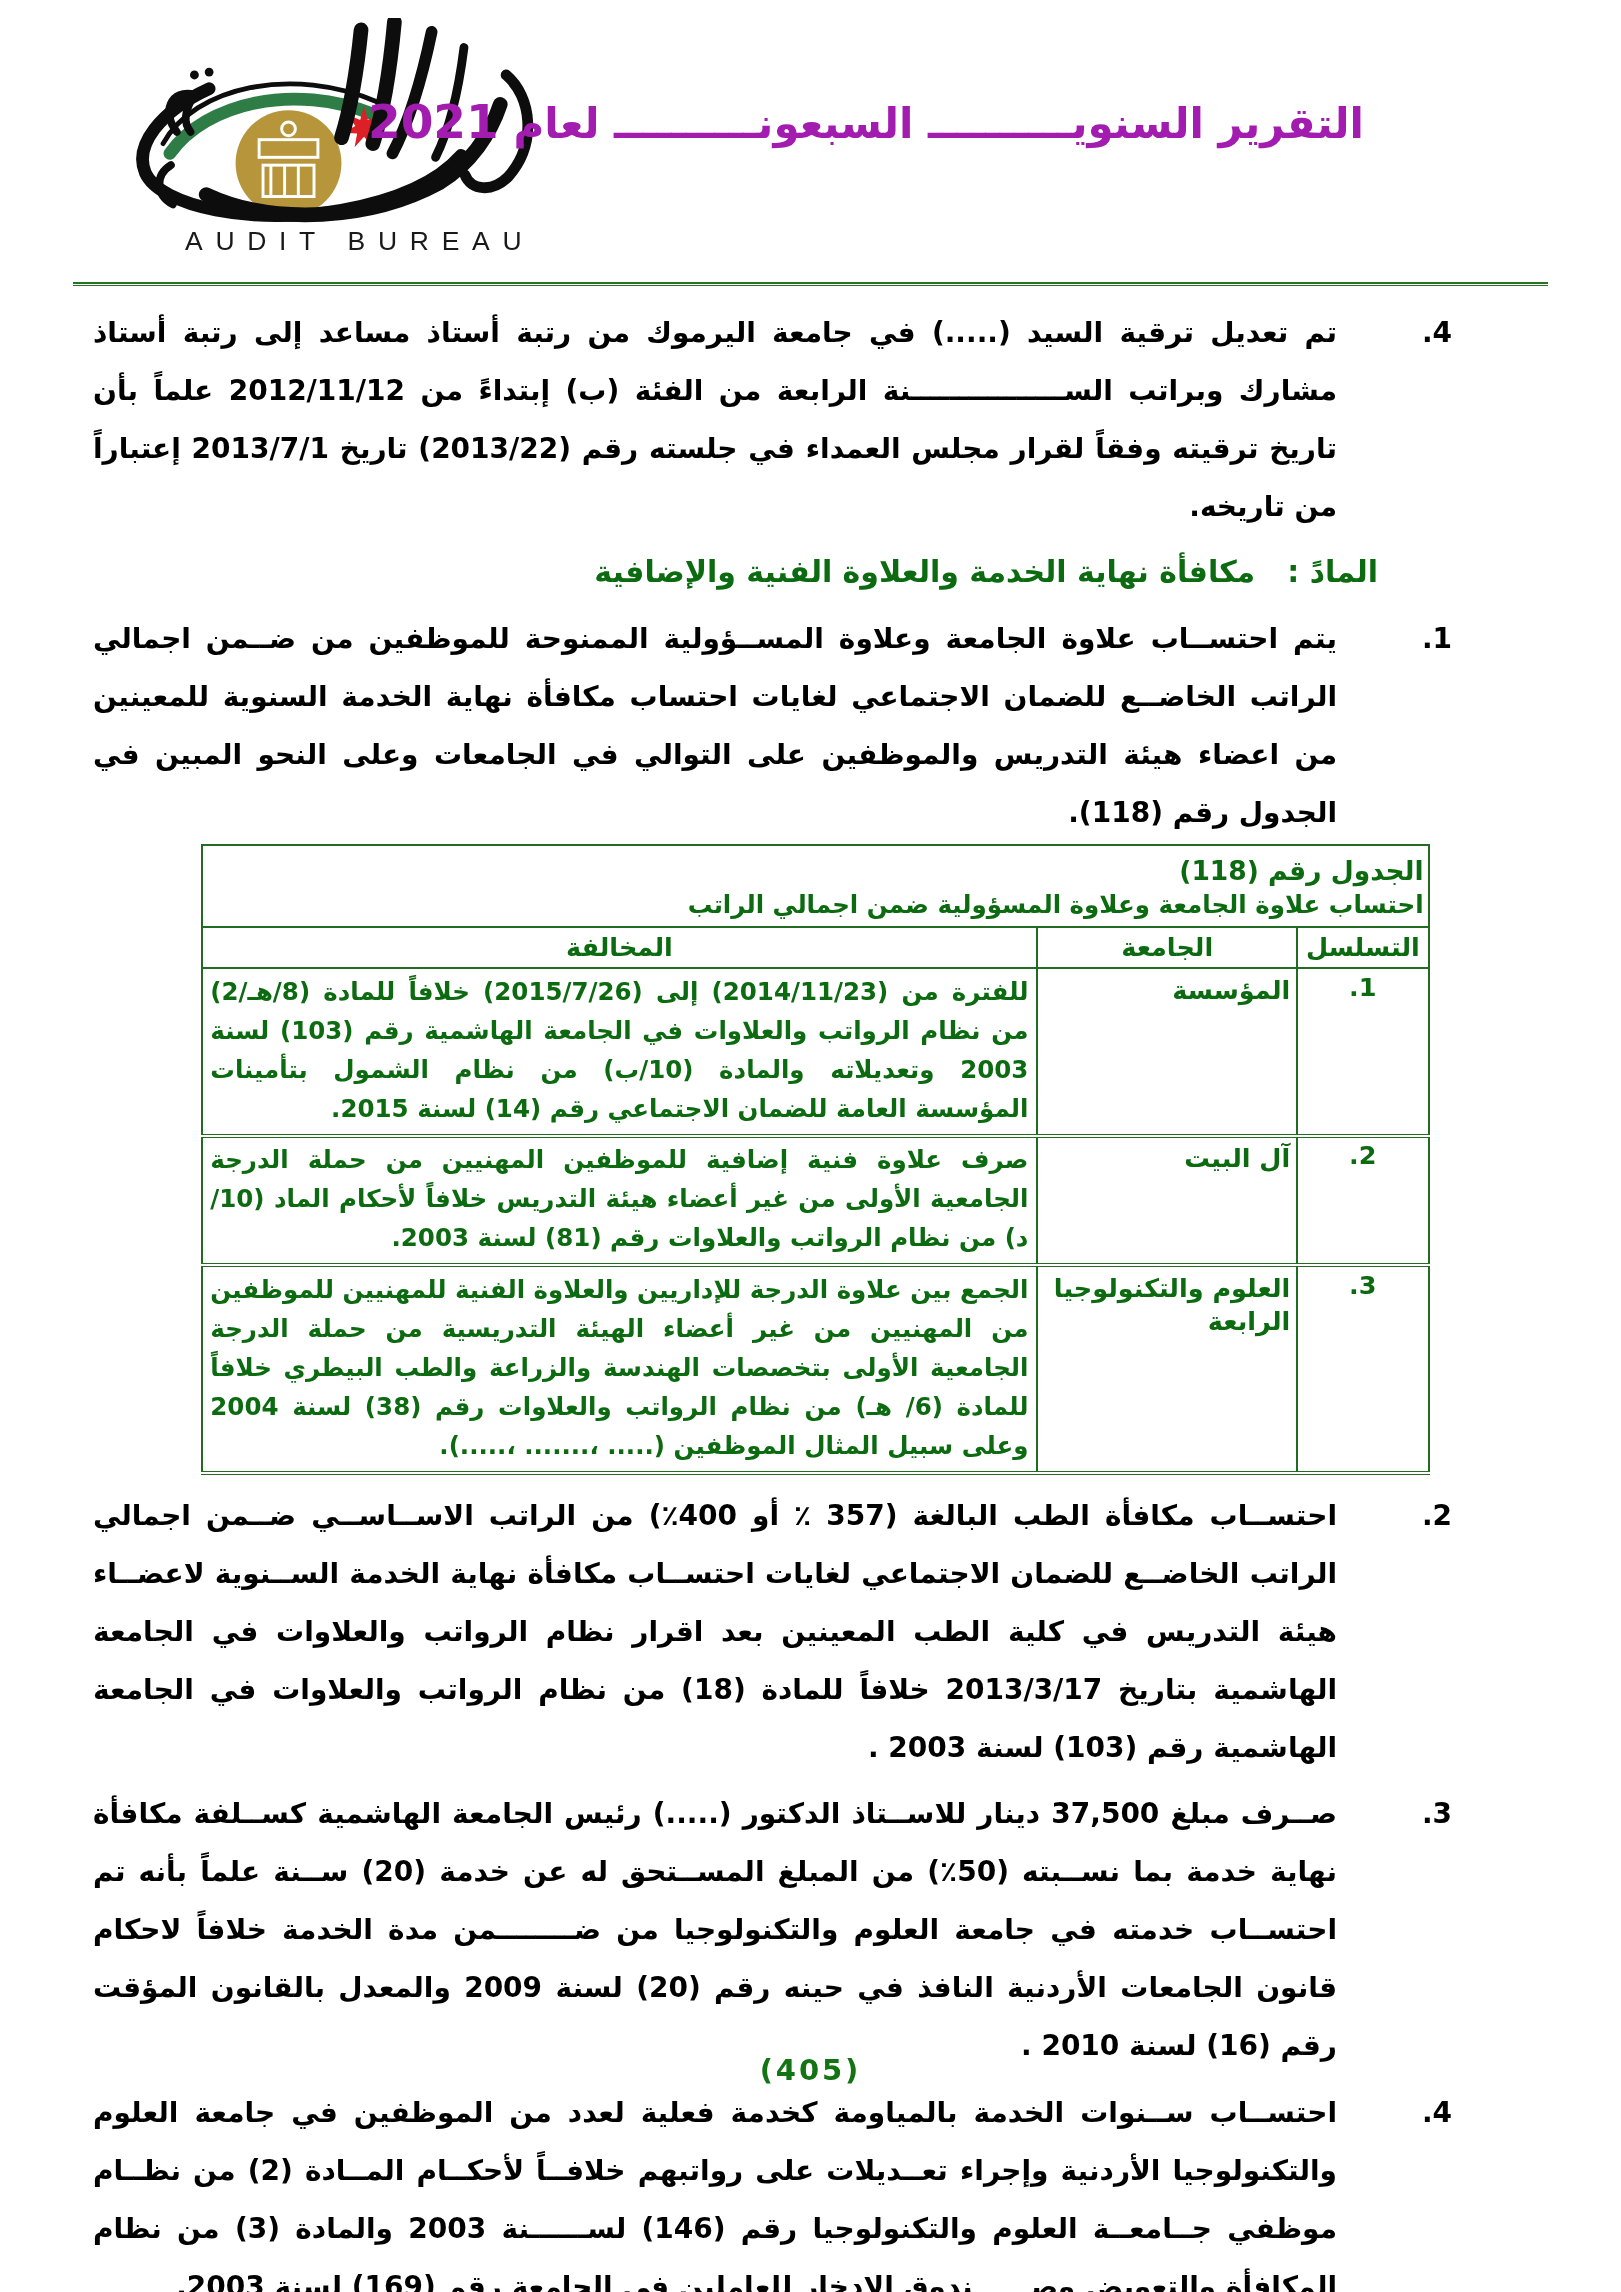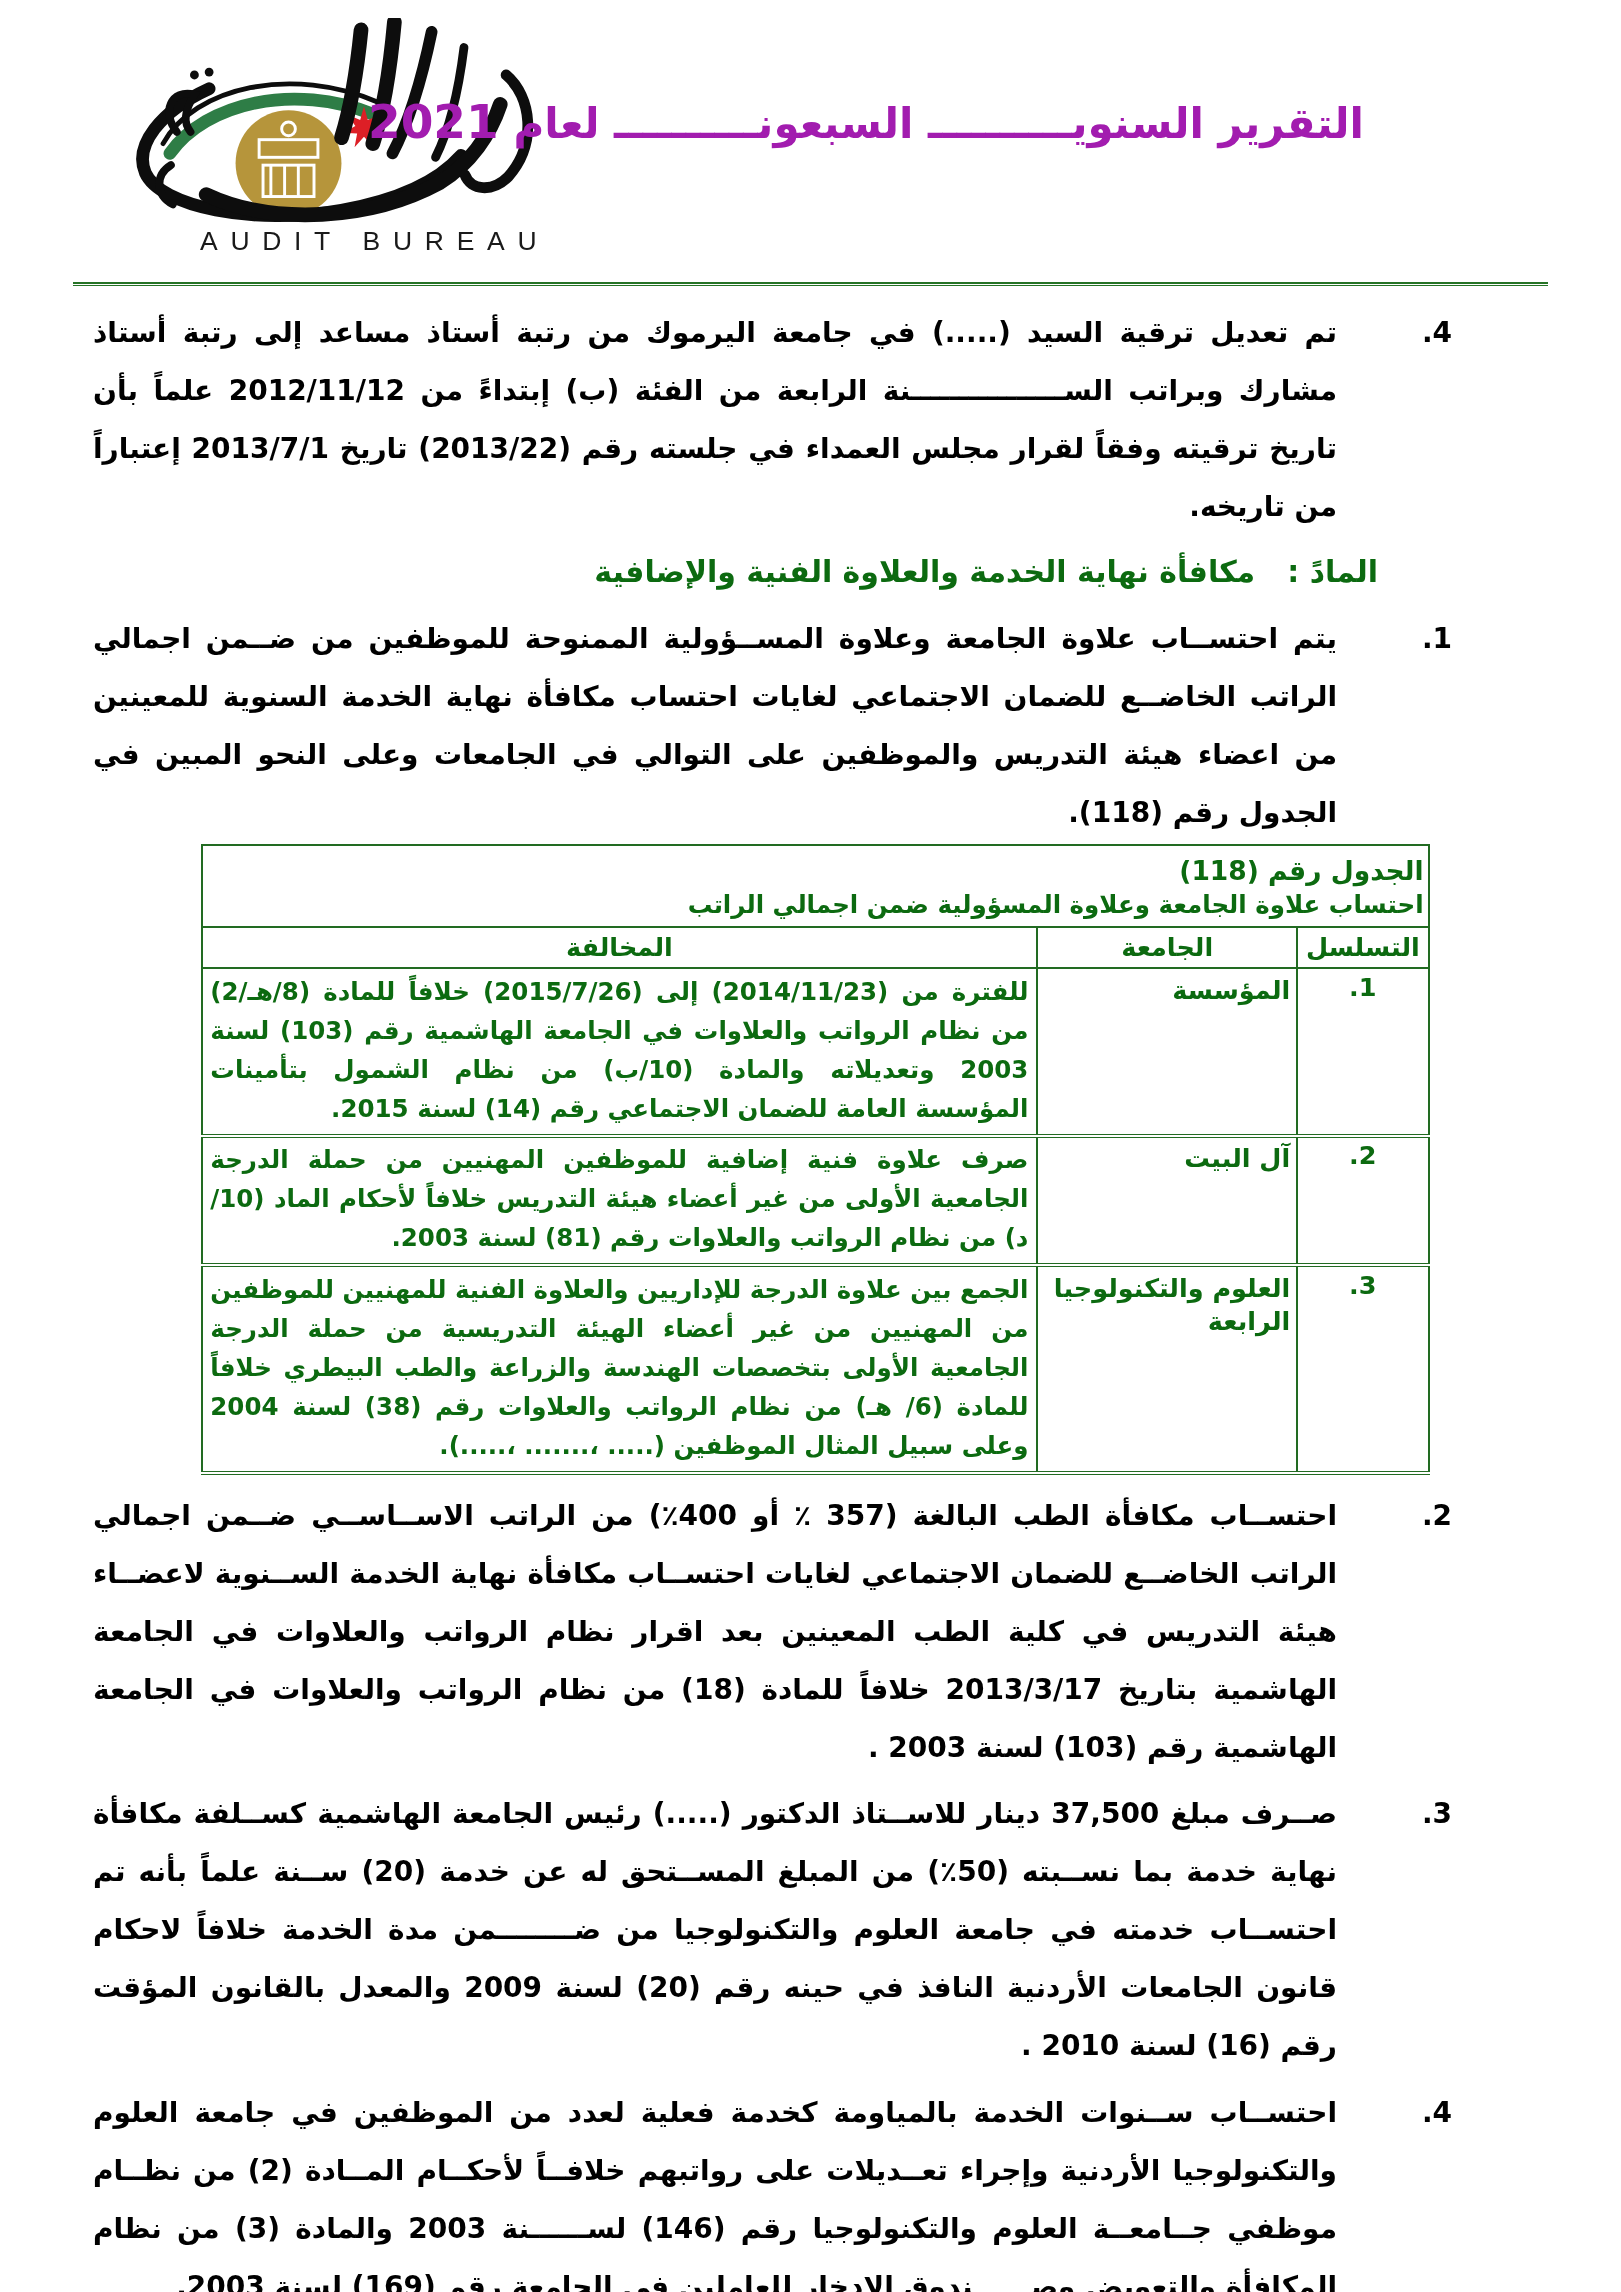--- a/index.html
+++ b/index.html
@@ -12,21 +12,21 @@
     overflow:hidden;
     font-family:"DejaVu Sans",sans-serif;
   }
   
   .logo-block{position:absolute;left:116px;top:17.6px;width:446px;height:245px;}
   .logo-svg{display:block;}
   .logo-caption{
     position:absolute;left:69px;top:208px;width:377px;
     font-family:"Liberation Sans",sans-serif;
     font-size:26.5px;color:#1a1a1a;letter-spacing:12.7px;
-    white-space:nowrap;font-weight:400;margin-left:15px;
+    white-space:nowrap;font-weight:400;
   }
   .report-title{
     position:absolute;right:257px;top:94px;
     direction:rtl;text-align:right;
     color:#a21caf;font-weight:bold;font-size:42px;
     white-space:nowrap;
   }
   .report-title .title-year{font-size:47px;letter-spacing:1px;}
   .header-rule{
     position:absolute;left:73px;right:73px;top:282px;
@@ -214,15 +214,18 @@
       <p class="item-text">صــرف مبلغ 37,500 دينار للاســتاذ الدكتور (.....) رئيس الجامعة الهاشمية كســلفة مكافأة نهاية خدمة بما نســبته (50٪) من المبلغ المســتحق له عن خدمة (20) ســنة علماً بأنه تم احتســاب خدمته في جامعة العلوم والتكنولوجيا من ضــــــــمن مدة الخدمة خلافاً لاحكام قانون الجامعات الأردنية النافذ في حينه رقم (20) لسنة 2009 والمعدل بالقانون المؤقت رقم (16) لسنة 2010 .</p>
     </div>
 
     <div class="list-item item-4">
       <span class="item-num">4.</span>
       <p class="item-text">احتســاب ســنوات الخدمة بالمياومة كخدمة فعلية لعدد من الموظفين في جامعة العلوم والتكنولوجيا الأردنية وإجراء تعــديلات على رواتبهم خلافــاً لأحكــام المــادة (2) من نظــام موظفي جــامعــة العلوم والتكنولوجيا رقم (146) لســــــنة 2003 والمادة (3) من نظام المكافأة والتعويض وصــــــندوق الادخار للعاملين في الجامعة رقم (169) لسنة 2003.</p>
     </div>
 
   </div>
 
+  <div class="page-footer">
+    <span class="page-number">(405)</span>
+  </div>
 
 </div>
 
 
 </body></html>

